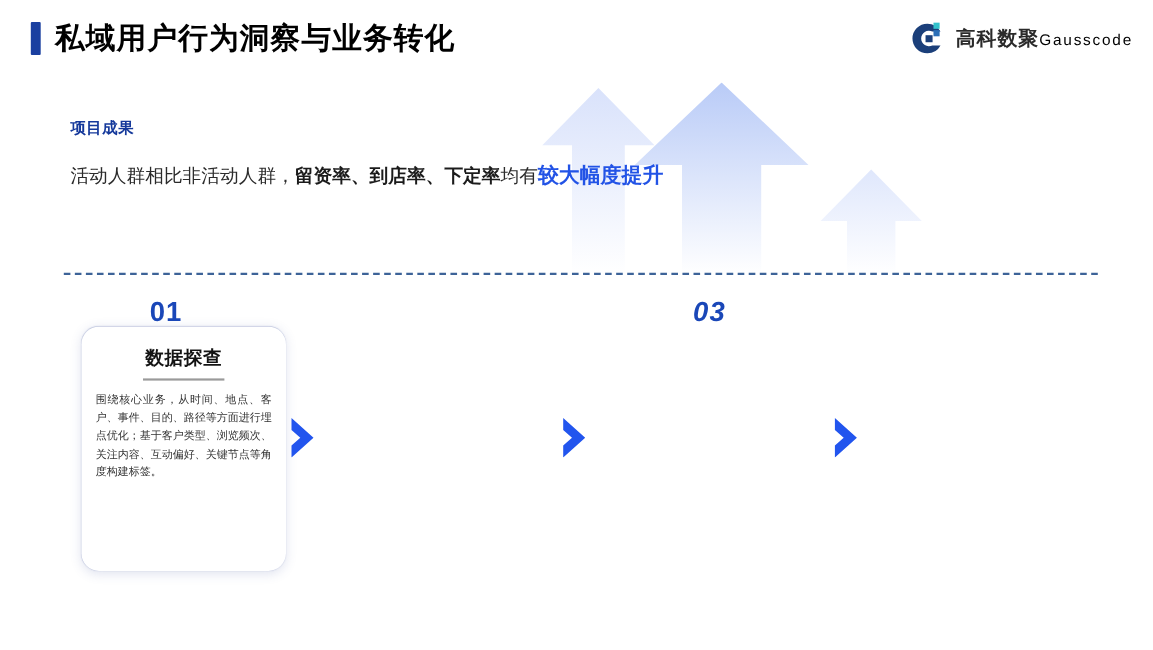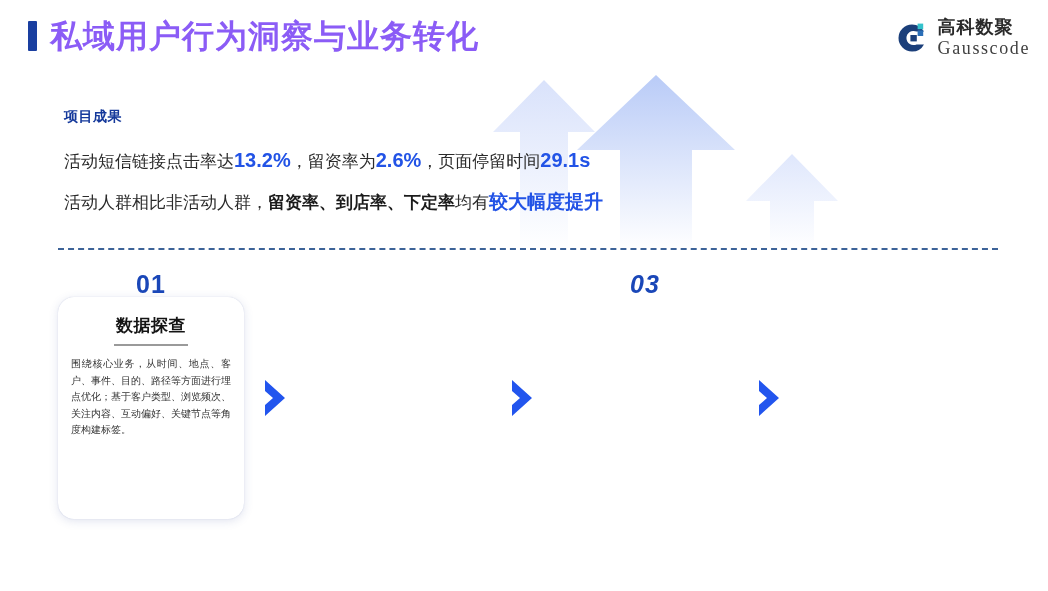--- a/index.html
+++ b/index.html
@@ -33,23 +33,23 @@
     align-items: center;
     gap: 13px;
   }
   #title-accent {
     width: 9px;
     height: 30px;
     background: #1a3fa0;
     border-radius: 1px;
   }
   #page-title {
-    font-size: 32px;
-    font-weight: bold;
-    color: #8b5cf6;
+    font-size: 27px;
+    font-weight: bold;
+    color: #000000;
     letter-spacing: 1px;
     line-height: 1;
     white-space: nowrap;
   }
 
   
   #logo {
     position: absolute;
     right: 18px;
     top: 18px;
@@ -58,33 +58,32 @@
     gap: 9px;
   }
   #logo-mark {
     position: relative;
     width: 34px;
     height: 34px;
     flex: none;
   }
   #logo-text {
     display: flex;
-    flex-direction: column;
-    line-height: 1;
-    font-family: Liberation Serif, serif;
+    flex-direction: row;
+    line-height: 1;
   }
   #logo-cn {
     font-size: 18px;
     font-weight: bold;
     color: #2a2a2a;
     letter-spacing: 1px;
   }
   #logo-en {
-    font-size: 18px;
-    color: #404040;
+    font-size: 14px;
+    color: #000000;
     letter-spacing: 1.6px;
     margin-top: 3px;
   }
 
   
   #bg-arrows {
     position: absolute;
     left: 480px;
     top: 75px;
     width: 420px;
@@ -159,21 +158,21 @@
     text-align: center;
     font-size: 25px;
     font-weight: bold;
     color: #1a47b8;
     line-height: 1;
     letter-spacing: 1px;
     z-index: 3;
   }
   .step-card {
     position: absolute;
-    left: 0;
+    left: 16px;
     top: 25px;
     width: 186px;
     height: 222px;
     background: #ffffff;
     border-radius: 16px;
     box-shadow: 0 2px 10px rgba(70,90,160,0.17),
                 0 0 1px rgba(70,90,160,0.30);
     box-sizing: border-box;
     padding: 20px 13px 10px 13px;
     z-index: 2;
@@ -255,23 +254,20 @@
       <div id="logo-text">
         <div id="logo-cn">高科数聚</div>
         <div id="logo-en">Gausscode</div>
       </div>
     </div>
   </div>
 
   <div id="results">
     <div id="results-heading">项目成果</div>
 
-    <div class="results-line">
-      <span>活动短信链接点击率达</span><span class="hl-num">13.2%</span><span>，留资率为</span><span class="hl-num">2.6%</span><span>，页面停留时间</span><span class="hl-num">29.1s</span>
-    </div>
 
     <div class="results-line">
       <span>活动人群相比非活动人群，</span><span class="hl-strong">留资率、到店率、下定率</span><span>均有</span><span class="hl-phrase">较大幅度提升</span>
     </div>
   </div>
 
   <div id="divider"></div>
 
   <div id="steps">
 

